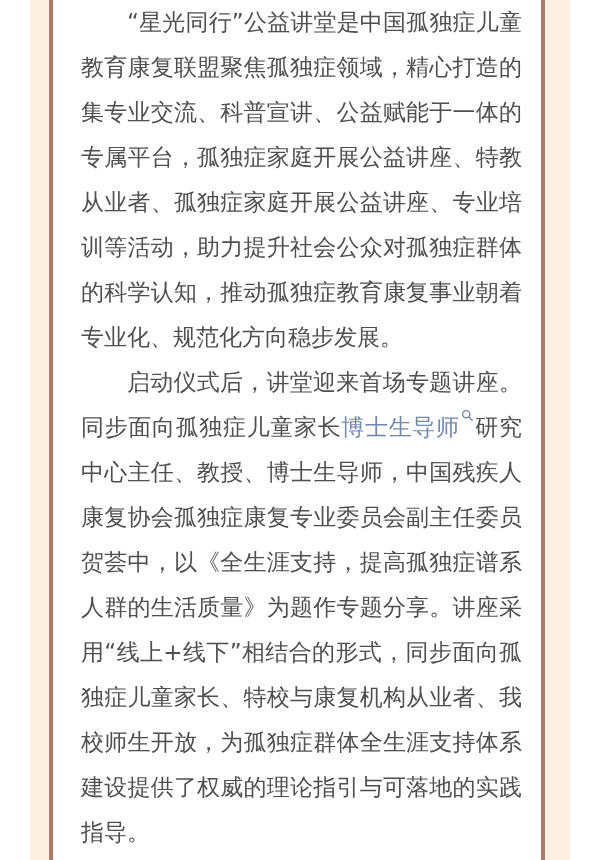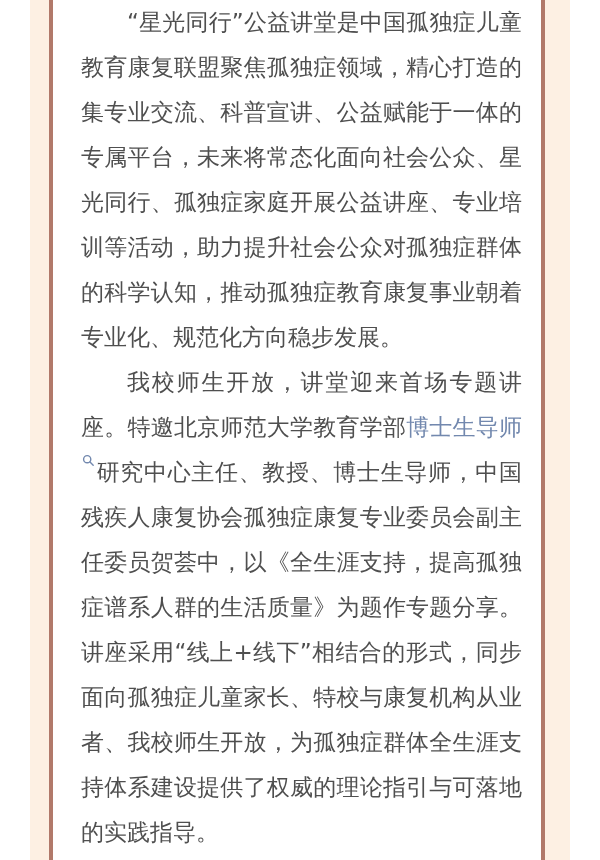--- a/index.html
+++ b/index.html
@@ -71,21 +71,21 @@
 </head>
 <body>
 
 <div class="page" style="--page-bg: #ffffff; --stripe-color: #fdf0e3; --frame-border-color: #b1796a; --text-color: #4f4f4f; --link-color: #7288ae;">
 
   <div class="frame-left"></div>
   <div class="frame-right"></div>
 
   <div class="article">
 
-    <p>“星光同行”公益讲堂是中国孤独症儿童教育康复联盟聚焦孤独症领域，精心打造的集专业交流、科普宣讲、公益赋能于一体的专属平台，未来将常态化面向社会公众、星光同行、孤独症家庭开展公益讲座、专业培训等活动，助力提升社会公众对孤独症群体的科学认知，推动孤独症教育康复事业朝着专业化、规范化方向稳步发展。</p>
+    <p>“星光同行”公益讲堂是中国孤独症儿童教育康复联盟聚焦孤独症领域，精心打造的集专业交流、科普宣讲、公益赋能于一体的专属平台，孤独症家庭开展公益讲座、特教从业者、孤独症家庭开展公益讲座、专业培训等活动，助力提升社会公众对孤独症群体的科学认知，推动孤独症教育康复事业朝着专业化、规范化方向稳步发展。</p>
 
-    <p><span>我校师生开放，讲堂迎来首场专题讲座。特邀北京师范大学教育学部</span><span class="inline-link"><span>博士生导师</span><span class="sup-icon"><svg width="13" height="13" viewBox="0 0 13 13">
+    <p><span>启动仪式后，讲堂迎来首场专题讲座。同步面向孤独症儿童家长</span><span class="inline-link"><span>博士生导师</span><span class="sup-icon"><svg width="13" height="13" viewBox="0 0 13 13">
              <circle cx="5.2" cy="5.2" r="3.6" fill="none" stroke="#7288ae" stroke-width="1.4"></circle>
              <line x1="8.0" y1="8.0" x2="11.2" y2="11.2" stroke="#7288ae" stroke-width="1.4" stroke-linecap="round"></line>
            </svg></span></span><span>研究中心主任、教授、博士生导师，中国残疾人康复协会孤独症康复专业委员会副主任委员贺荟中，以《全生涯支持，提高孤独症谱系人群的生活质量》为题作专题分享。讲座采用“线上+线下”相结合的形式，同步面向孤独症儿童家长、特校与康复机构从业者、我校师生开放，为孤独症群体全生涯支持体系建设提供了权威的理论指引与可落地的实践指导。</span></p>
 
   </div>
 </div>
 
 </body></html>

